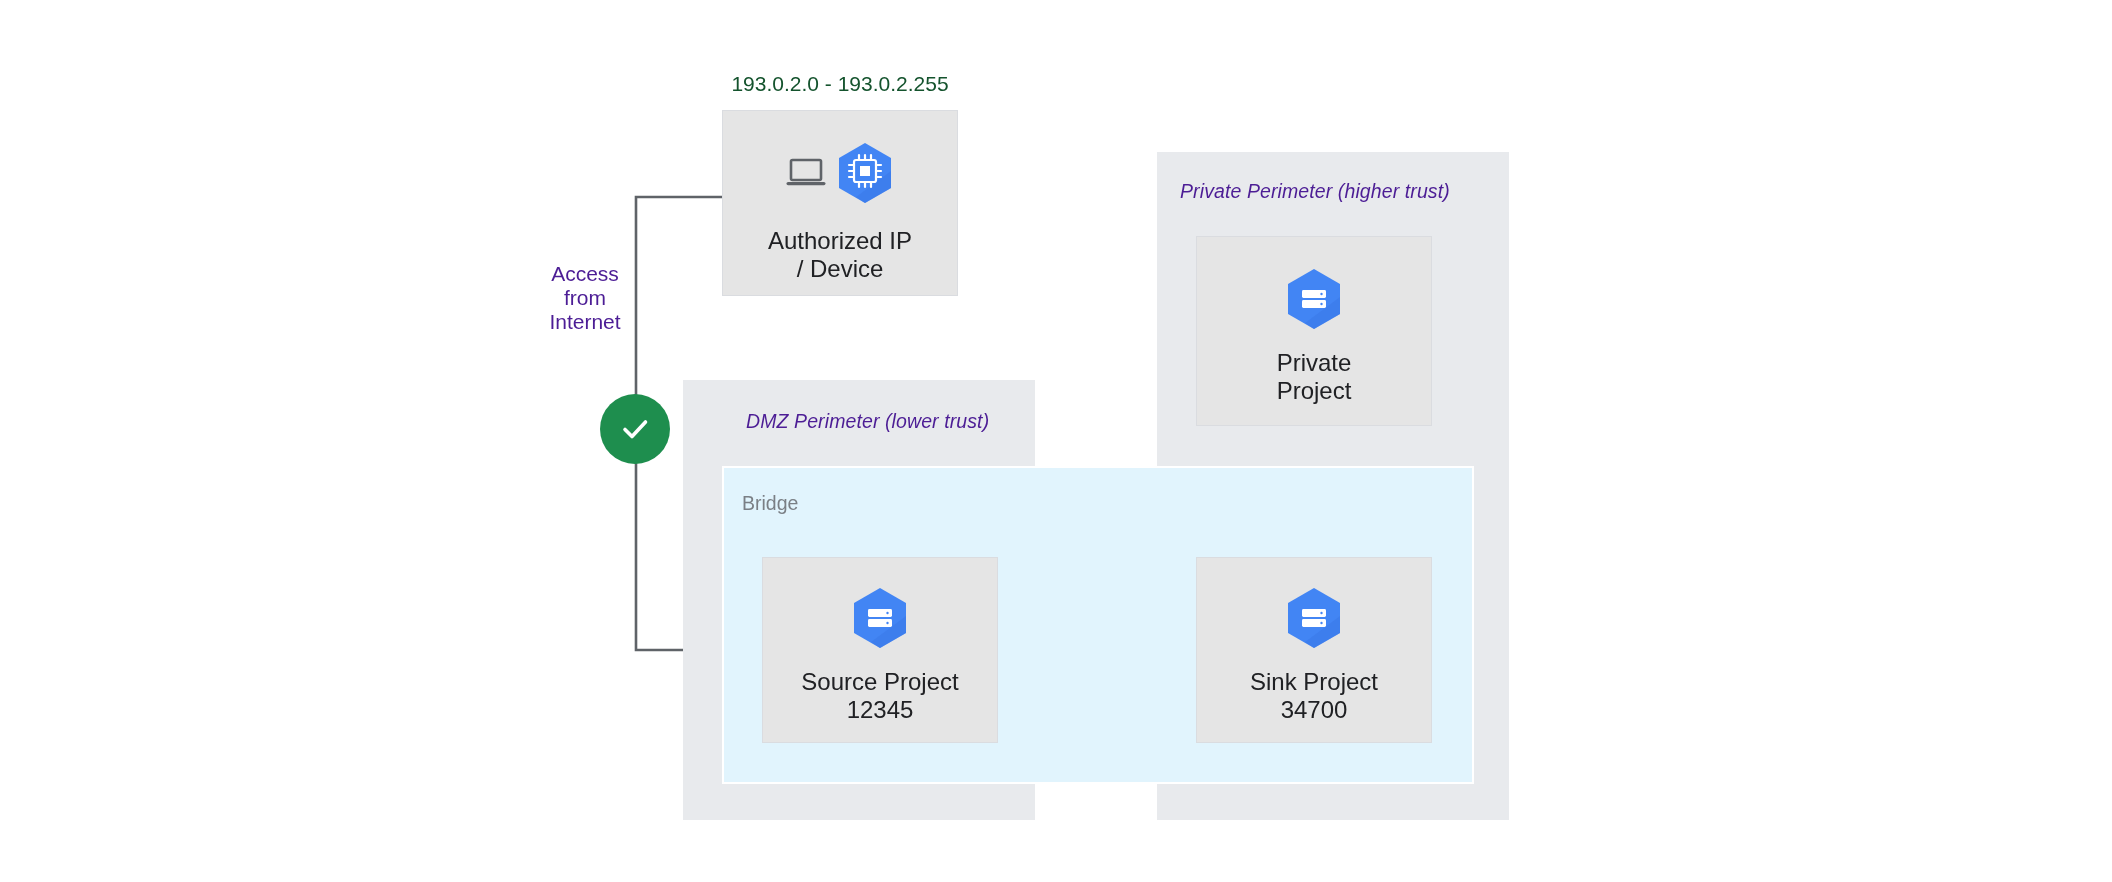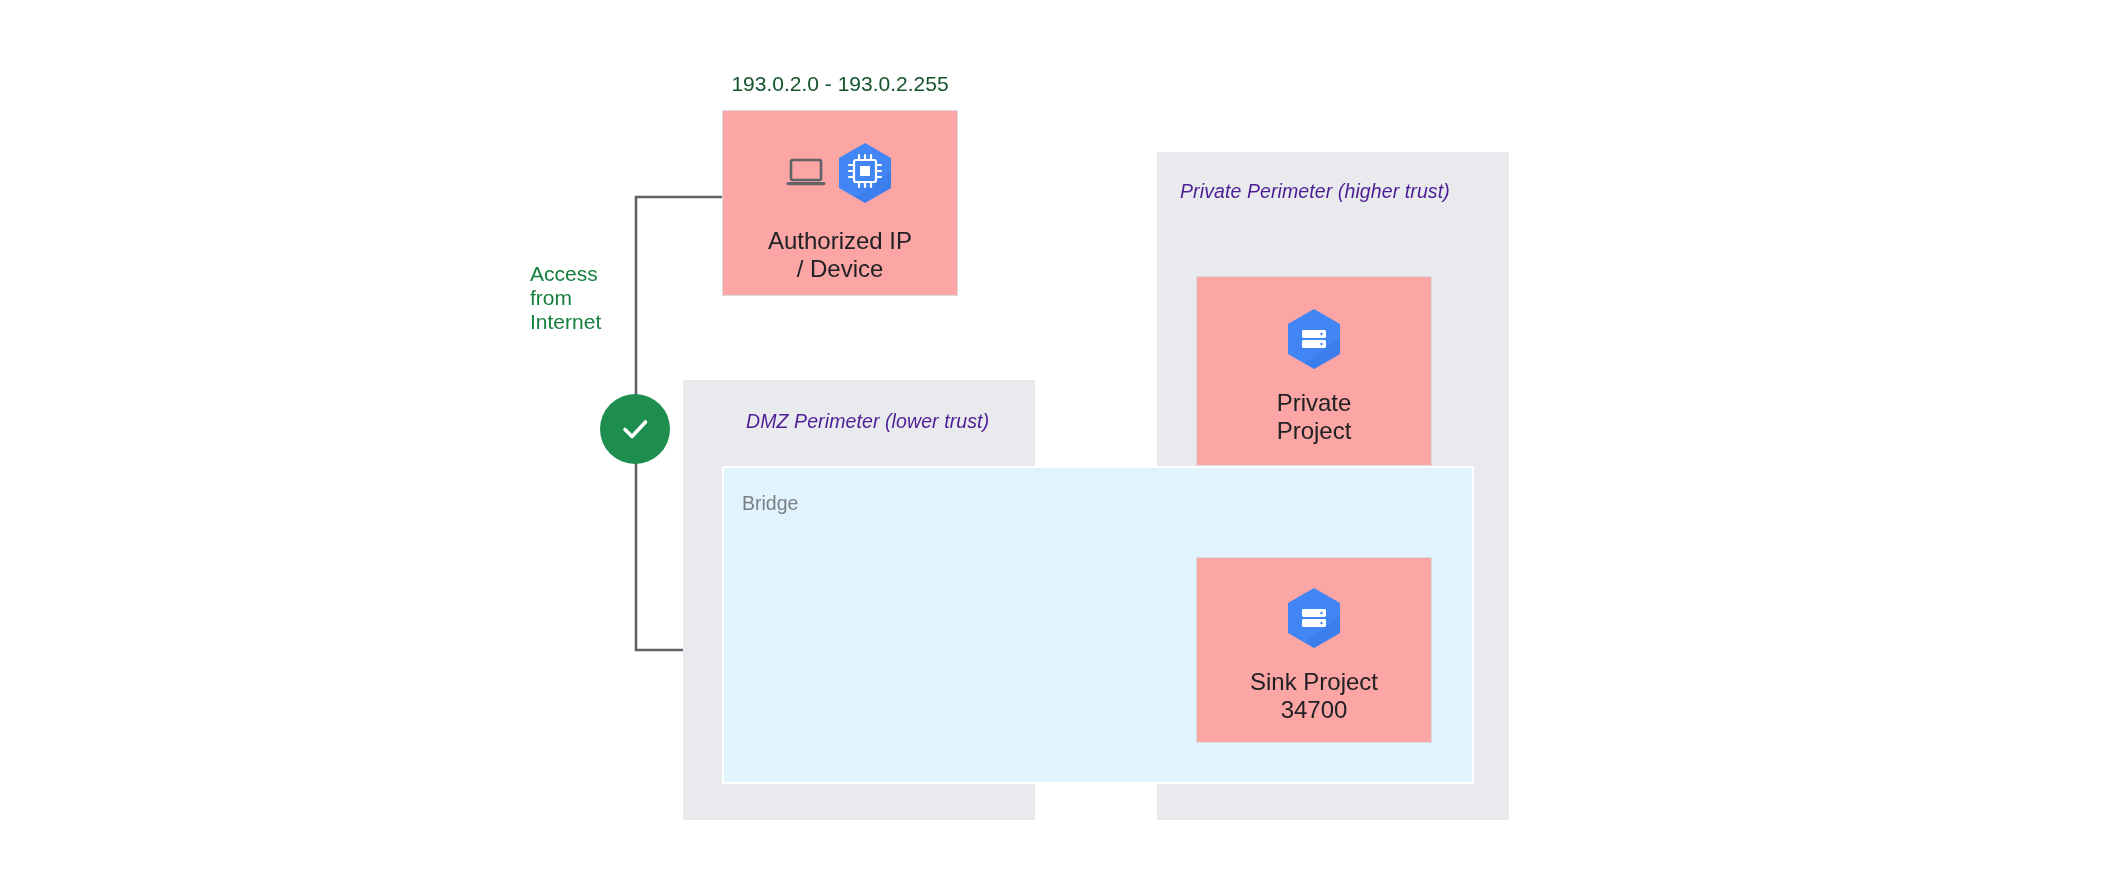--- a/index.html
+++ b/index.html
@@ -54,21 +54,21 @@
     left: 742px;
     top: 492px;
     font-size: 19.5px;
     color: #7A7F85;
     white-space: nowrap;
   }
 
   
   .node-card {
     position: absolute;
-    background: #fca5a5;
+    background: #e5e5e5;
     border: 1px solid #DADCE0;
     box-sizing: border-box;
     display: flex;
     flex-direction: column;
     align-items: center;
     justify-content: flex-start;
   }
   .node-icon-wrap {
     display: flex;
     align-items: center;
@@ -80,21 +80,21 @@
     font-size: 24px;
     line-height: 28px;
     color: #202124;
     white-space: pre-line;
   }
 
   #device-card  { left: 722px; top: 110px;  width: 236px; height: 186px; }
   #device-card .node-icon-wrap { margin-top: 30px; }
   #device-card .node-label { margin-top: 22px; }
 
-  #private-project-card { left: 1196px; top: 236px; width: 236px; height: 190px; margin-top: 40px; }
+  #private-project-card { left: 1196px; top: 236px; width: 236px; height: 190px; }
   #private-project-card .node-icon-wrap { margin-top: 30px; }
   #private-project-card .node-label { margin-top: 18px; }
 
   #source-project-card  { left: 762px; top: 557px; width: 236px; height: 186px; }
   #source-project-card .node-icon-wrap { margin-top: 28px; }
   #source-project-card .node-label { margin-top: 18px; }
 
   #sink-project-card { left: 1196px; top: 557px; width: 236px; height: 186px; }
   #sink-project-card .node-icon-wrap { margin-top: 28px; }
   #sink-project-card .node-label { margin-top: 18px; }
@@ -120,23 +120,24 @@
     height: 882px;
     pointer-events: none;
   }
 
   
   #access-label {
     position: absolute;
     left: 530px;
     top: 262px;
     width: 110px;
+    text-align: center;
     font-size: 21px;
     line-height: 24px;
-    color: #15803d;
+    color: #4c1d95;
     white-space: pre-line;
   }
 
   
   #access-allowed-badge {
     position: absolute;
     left: 600px;
     top: 394px;
     width: 70px;
     height: 70px;
@@ -219,32 +220,46 @@
         <rect x="17" y="23" width="24" height="8" rx="1.4" fill="#ffffff"></rect>
         <rect x="17" y="33" width="24" height="8" rx="1.4" fill="#ffffff"></rect>
         <circle cx="36.5" cy="27" r="1.2" fill="#4285F4"></circle>
         <circle cx="36.5" cy="37" r="1.2" fill="#4285F4"></circle>
       </svg>
     </div>
     <div class="node-label">Private
 Project</div>
   </div>
 
-
-  <div class="node-card z-above" id="sink-project-card">
+  <div class="node-card z-above" id="source-project-card">
     <div class="node-icon-wrap">
       <svg width="58" height="64" viewBox="0 0 58 64">
         <polygon points="29,2 55,17 55,47 29,62 3,47 3,17" fill="#4285F4"></polygon>
         <polygon points="55,30 55,47 29,62 20,56" fill="#3B78E7" opacity="0.55"></polygon>
         <rect x="17" y="23" width="24" height="8" rx="1.4" fill="#ffffff"></rect>
         <rect x="17" y="33" width="24" height="8" rx="1.4" fill="#ffffff"></rect>
         <circle cx="36.5" cy="27" r="1.2" fill="#4285F4"></circle>
         <circle cx="36.5" cy="37" r="1.2" fill="#4285F4"></circle>
       </svg>
     </div>
+    <div class="node-label">Source Project
+12345</div>
+  </div>
+
+  <div class="node-card z-above" id="sink-project-card">
+    <div class="node-icon-wrap">
+      <svg width="58" height="64" viewBox="0 0 58 64">
+        <polygon points="29,2 55,17 55,47 29,62 3,47 3,17" fill="#4285F4"></polygon>
+        <polygon points="55,30 55,47 29,62 20,56" fill="#3B78E7" opacity="0.55"></polygon>
+        <rect x="17" y="23" width="24" height="8" rx="1.4" fill="#ffffff"></rect>
+        <rect x="17" y="33" width="24" height="8" rx="1.4" fill="#ffffff"></rect>
+        <circle cx="36.5" cy="27" r="1.2" fill="#4285F4"></circle>
+        <circle cx="36.5" cy="37" r="1.2" fill="#4285F4"></circle>
+      </svg>
+    </div>
     <div class="node-label">Sink Project
 34700</div>
   </div>
 
   <div id="access-label" class="z-above">Access
 from
 Internet</div>
 
   <div id="access-allowed-badge">
     <svg width="40" height="40" viewBox="0 0 40 40">

